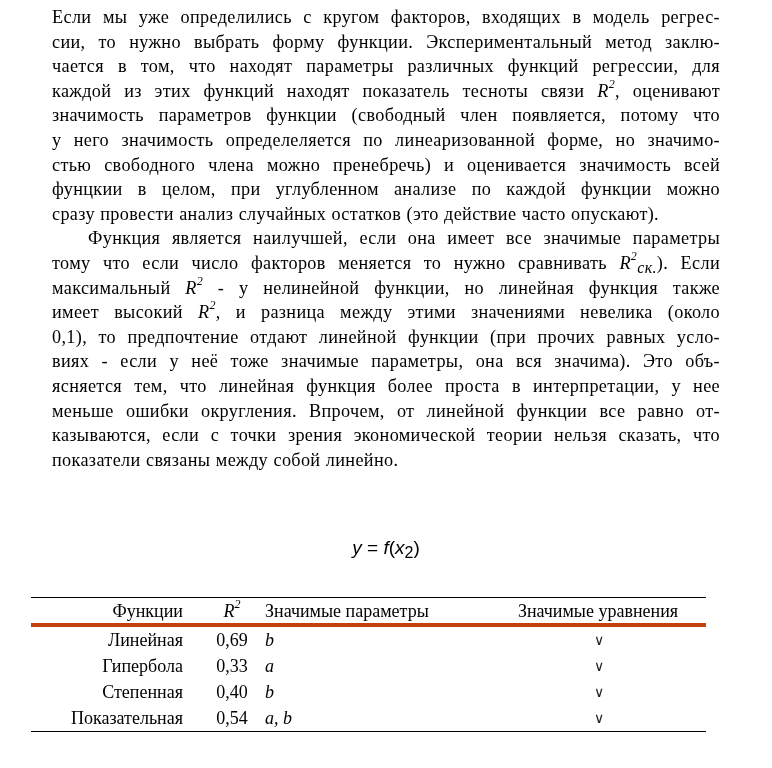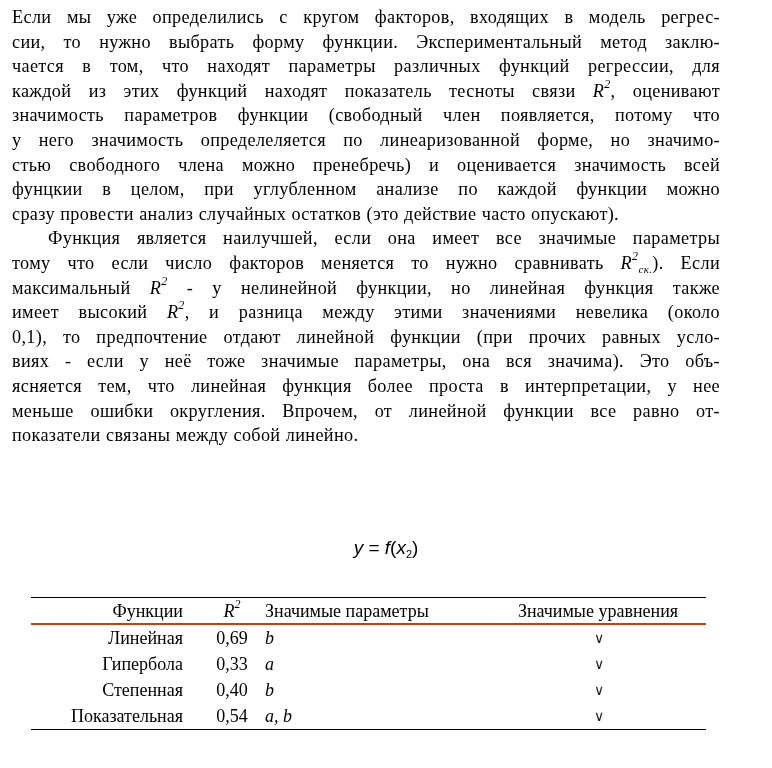--- a/index.html
+++ b/index.html
@@ -29,44 +29,45 @@
       font-family: "Liberation Serif", "DejaVu Serif", serif;
       letter-spacing: 0.35px;
       word-spacing: 0.5px;
     }
     .para.first { padding-top: 5px; }
     .line {
       display: block;
       white-space: nowrap;
       text-align: justify;
       text-align-last: justify;
+      margin-left: 40px;
     }
     .line.last { text-align-last: left; }
     i.m { font-style: italic; }
     sup { font-size: 12px; vertical-align: 9px; line-height: 0; }
-    sub { font-size: 11px; vertical-align: -4px; line-height: 0; }
+    sub { font-size: 16px; vertical-align: -4px; line-height: 0; }
     .formula {
       position: absolute;
       left: 0; width: 772px;
       top: 537px;
       text-align: center;
       font-size: 19px;
       font-family: Liberation Sans, sans-serif;
     }
     .formula i { font-style: italic; }
     table.tbl {
       position: absolute;
       left: 31px;
       top: 597px;
       width: 675px;
       border-collapse: collapse;
       font-family: "Liberation Serif", "DejaVu Serif", serif;
       font-size: 18px;
     }
-    table.tbl thead tr { border-top: 1.5px solid #000; border-bottom: 2px solid #c2410c; }
+    table.tbl thead tr { border-top: 1.5px solid #000; border-bottom: 4px solid #c2410c; }
     table.tbl tbody tr:last-child { border-bottom: 1.5px solid #000; }
     table.tbl th, table.tbl td {
       font-weight: normal;
       padding: 0 6px;
       height: 24.5px;
       line-height: 24px;
       white-space: nowrap;
     }
     table.tbl th { height: 25px; }
     .c-func { text-align: right; width: 146px; }
@@ -95,20 +96,21 @@
 
   <p class="para">
     <span class="line" style="text-indent:36px">Функция является наилучшей, если она имеет все значимые параметры</span>
     <span class="line"><span>тому что если число факторов меняется то нужно сравнивать</span>&nbsp;<i class="m"><span>R</span><sup>2</sup><sub>ск.</sub></i><span>). Если</span></span>
     <span class="line"><span>максимальный</span>&nbsp;<i class="m"><span>R</span><sup>2</sup></i>&nbsp;<span>- у нелинейной функции, но линейная функция также</span></span>
     <span class="line"><span>имеет высокий</span>&nbsp;<i class="m"><span>R</span><sup>2</sup></i><span>, и разница между этими значениями невелика (около</span></span>
     <span class="line">0,1), то предпочтение отдают линейной функции (при прочих равных усло-</span>
     <span class="line">виях - если у неё тоже значимые параметры, она вся значима). Это объ-</span>
     <span class="line">ясняется тем, что линейная функция более проста в интерпретации, у нее</span>
     <span class="line">меньше ошибки округления. Впрочем, от линейной функции все равно от-</span>
+    <span class="line">казываются, если с точки зрения экономической теории нельзя сказать, что</span>
     <span class="line last">показатели связаны между собой линейно.</span>
   </p>
 </div>
 
 <div class="formula">
   <i>y</i><span> = </span><i>f</i><span>(</span><i>x</i><sub>2</sub><span>)</span>
 </div>
 
 <table class="tbl">
   <thead>

